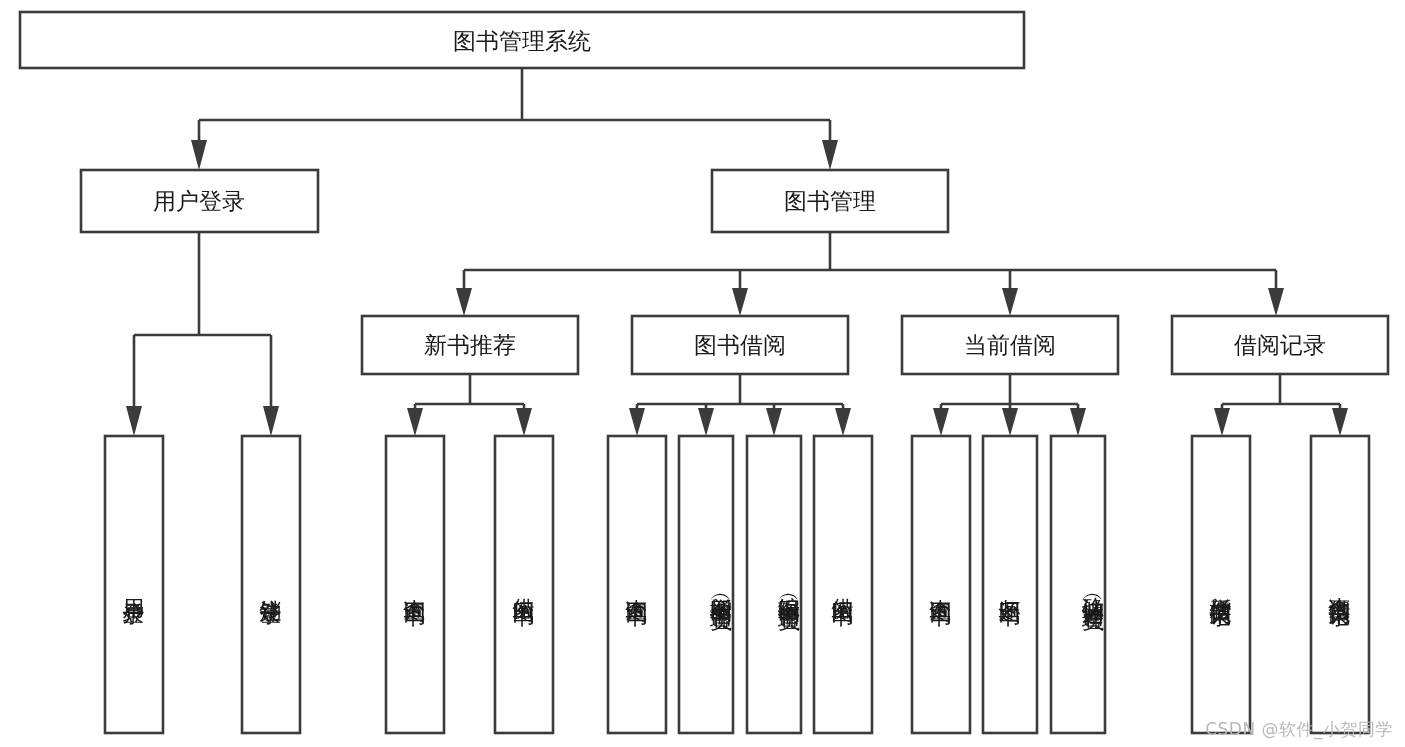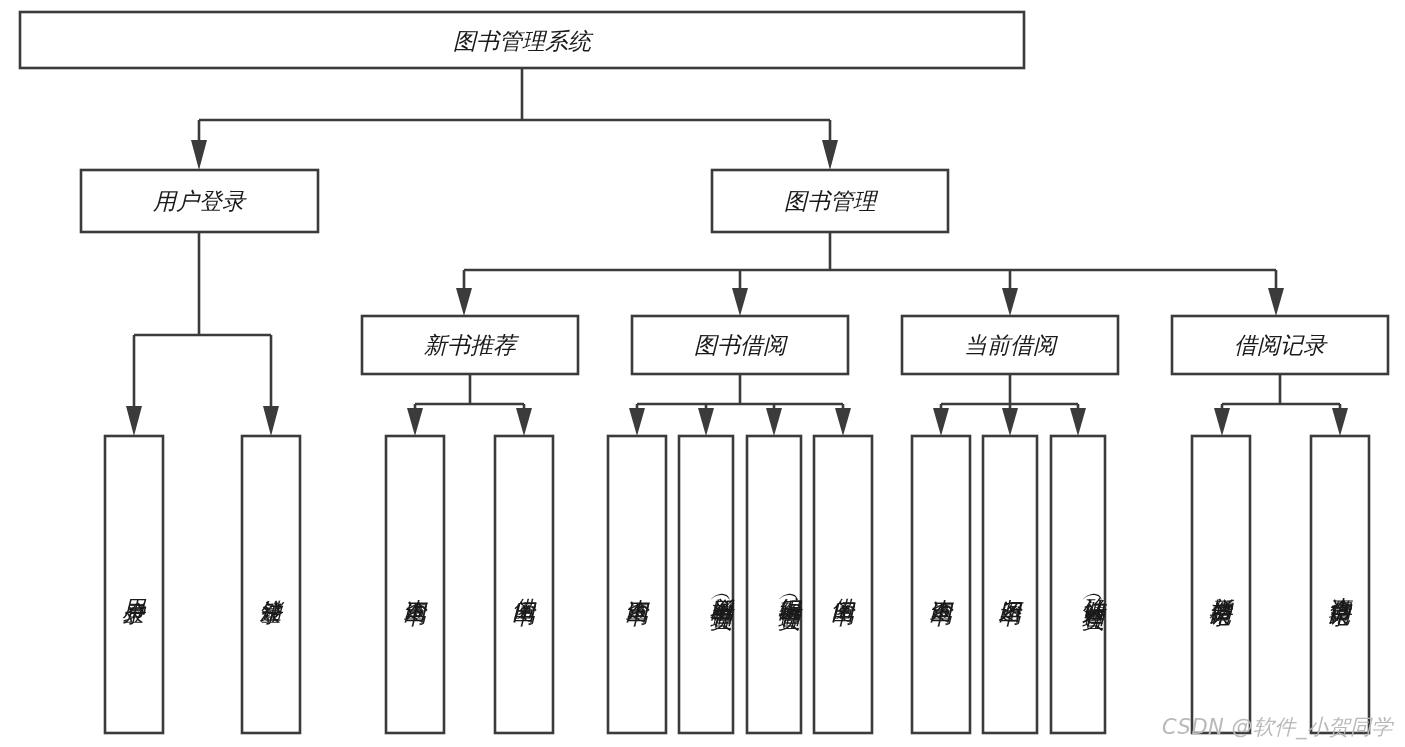--- a/index.html
+++ b/index.html
@@ -12,21 +12,20 @@
     width: 1405px;
     height: 747px;
     overflow: hidden;
     font-family: "DejaVu Sans", "Liberation Sans", sans-serif;
   }
   #diagram-root {
     position: relative;
     width: 1405px;
     height: 747px;
     background: #ffffff;
-    font-style: italic;
   }
   svg#flowchart {
     position: absolute;
     top: 0;
     left: 0;
     width: 1405px;
     height: 747px;
     display: block;
   }
   .node-rect {
@@ -66,21 +65,21 @@
     justify-content: center;
     box-sizing: border-box;
     pointer-events: none;
     white-space: nowrap;
   }
   .watermark {
     position: absolute;
     right: 12px;
     bottom: 6px;
     font-family: "DejaVu Sans", "Liberation Sans", sans-serif;
-    font-size: 21px;
+    font-size: 17px;
     color: #b9b9b9;
     letter-spacing: 0.5px;
     user-select: none;
   }
 </style>
 </head>
 <body>
 
 <div id="diagram-root">
 

